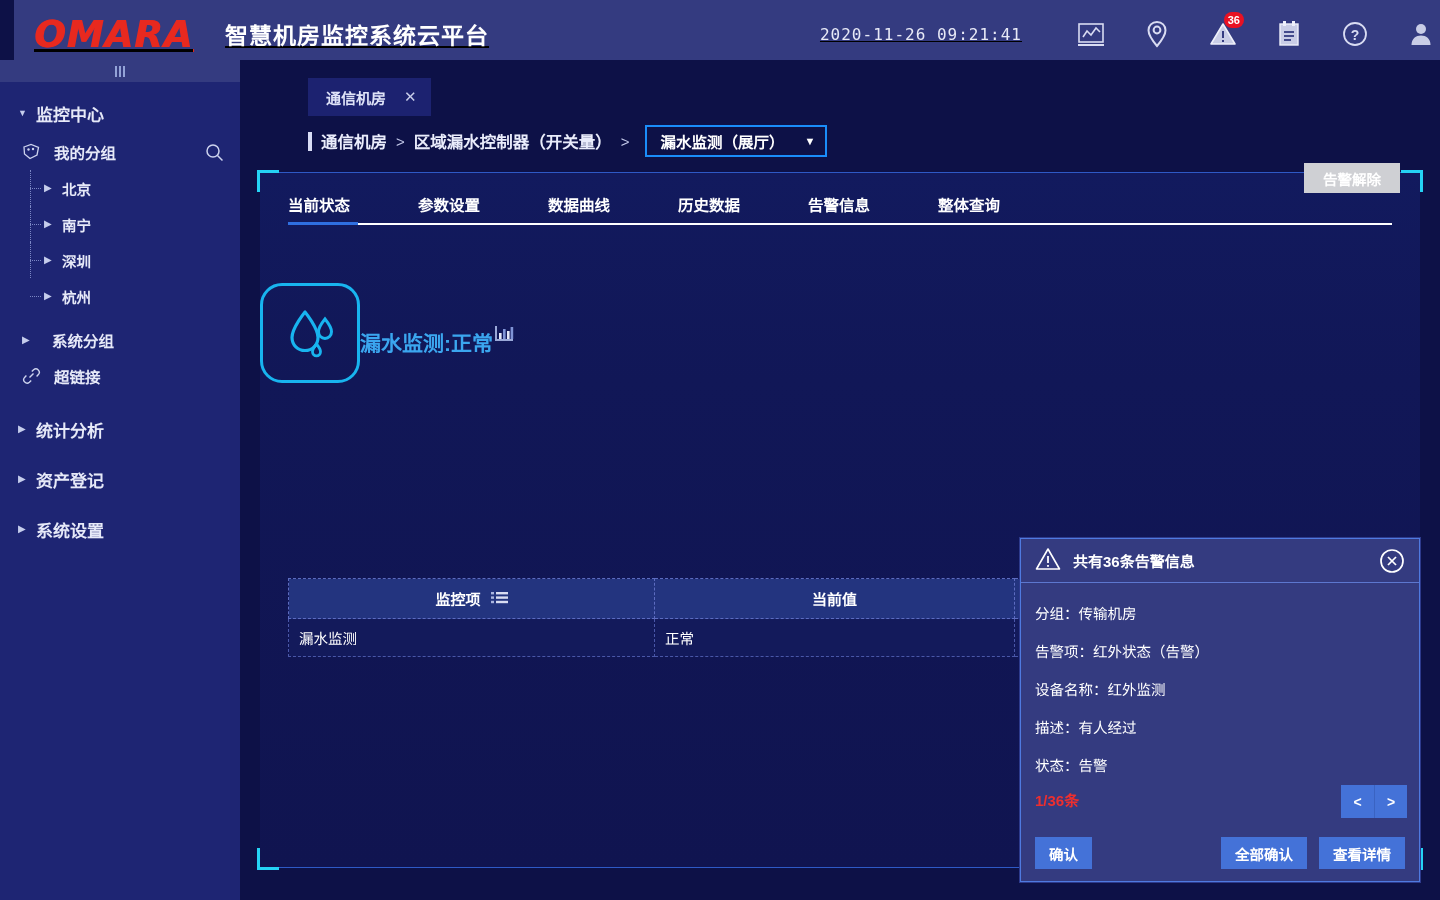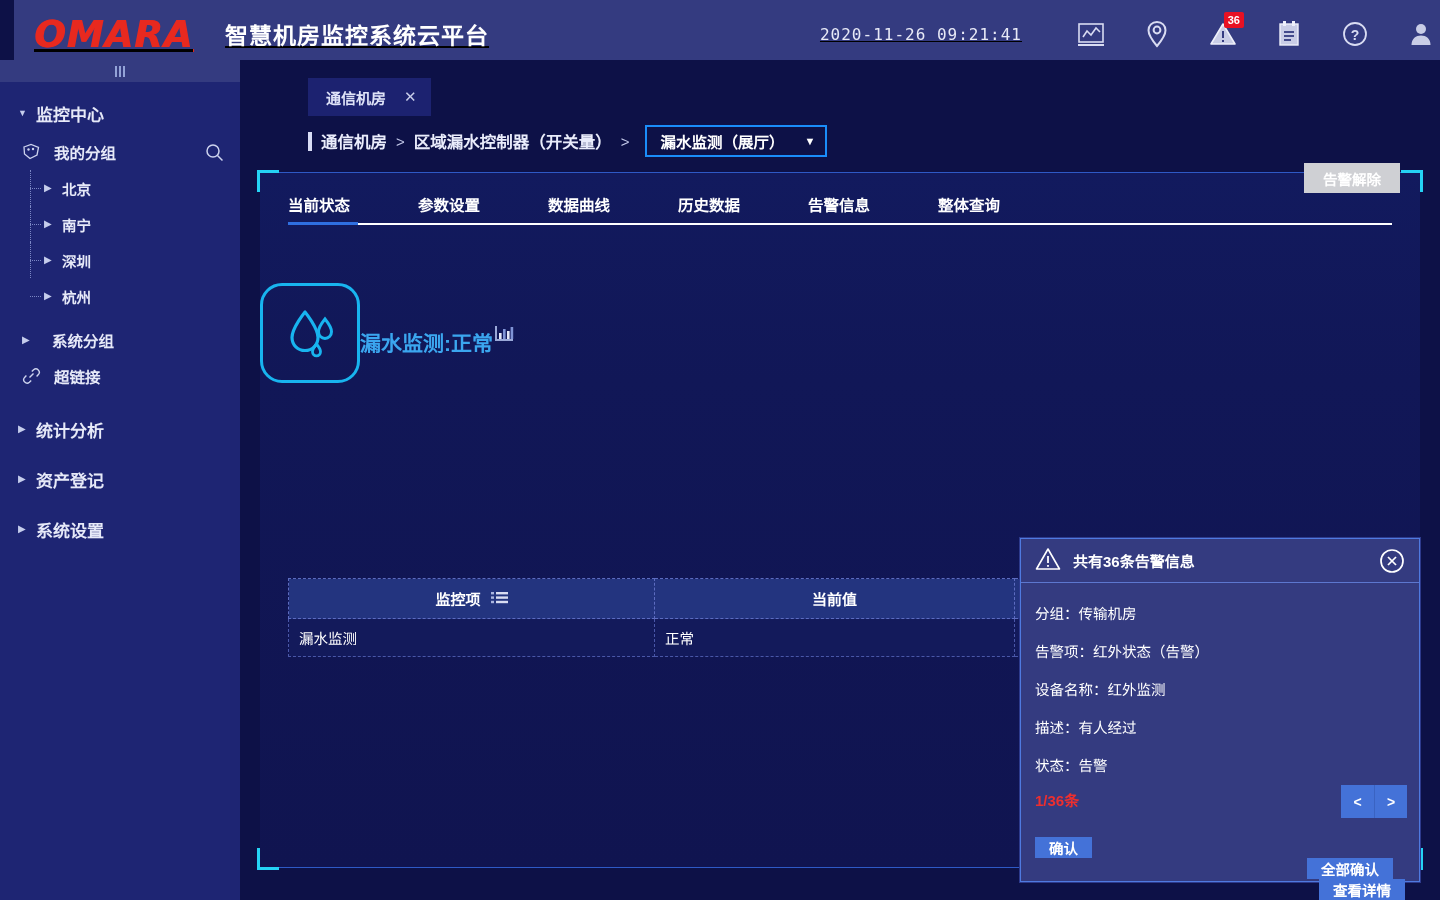--- a/index.html
+++ b/index.html
@@ -43,21 +43,21 @@
     width: 66px; height: 60px; position: relative;
     display: flex; align-items: center; justify-content: center;
     cursor: pointer;
   }
   .ticon svg { display: block; }
   .badge {
     position: absolute; top: 8px; right: 12px;
     background: #e81123; color: #fff;
     font-size: 11px; font-weight: bold;
     min-width: 20px; height: 16px; line-height: 16px;
-    border-radius: 2px; text-align: center; padding: 0 4px;
+    border-radius: 8px; text-align: center; padding: 0 4px;
   }
 
   
   .sidebar {
     position: absolute; left: 0; top: 60px; width: 240px; height: 840px;
     background: #1e2573;
   }
   .collapse-handle {
     height: 22px; background: #343b80;
     display: flex; align-items: center; justify-content: center;
@@ -223,21 +223,21 @@
     position: absolute; right: 12px; top: 246px;
     display: flex; background: #4472d8;
   }
   .pager div {
     width: 33px; height: 33px; display: flex; align-items: center; justify-content: center;
     color: #ffffff; font-size: 14px; font-weight: bold; cursor: pointer;
   }
   .pager div + div { border-left: 1px solid #3a63c2; }
   .dlg-foot {
     position: absolute; left: 0; right: 0; bottom: 12px; height: 32px;
-    padding: 0 14px; display: flex; align-items: flex-end; flex-direction: column;
+    padding: 0 14px; display: flex; align-items: flex-start;
   }
   .dbtn {
     height: 32px; padding: 0 14px; background: #4472d8; color: #ffffff;
     font-size: 14.5px; font-weight: bold;
     display: flex; align-items: center; justify-content: center;
     cursor: pointer;
   }
   .dbtn.confirm { margin-right: auto; }
   .dbtn.all { margin-right: 12px; }
 </style>

